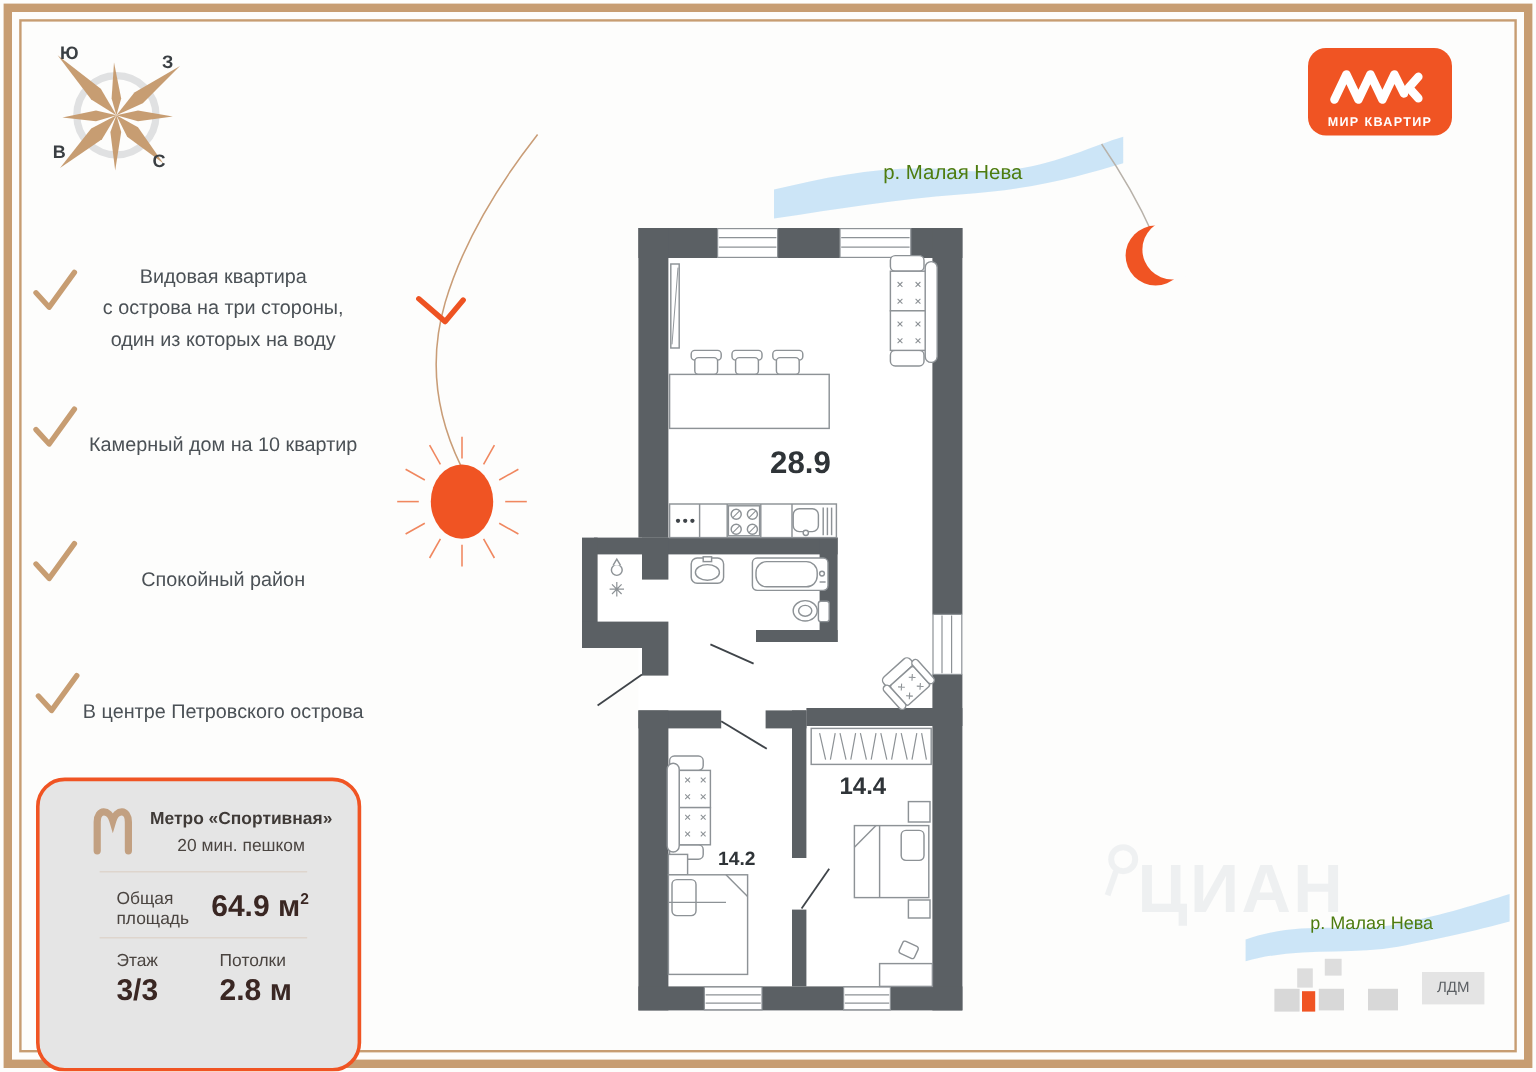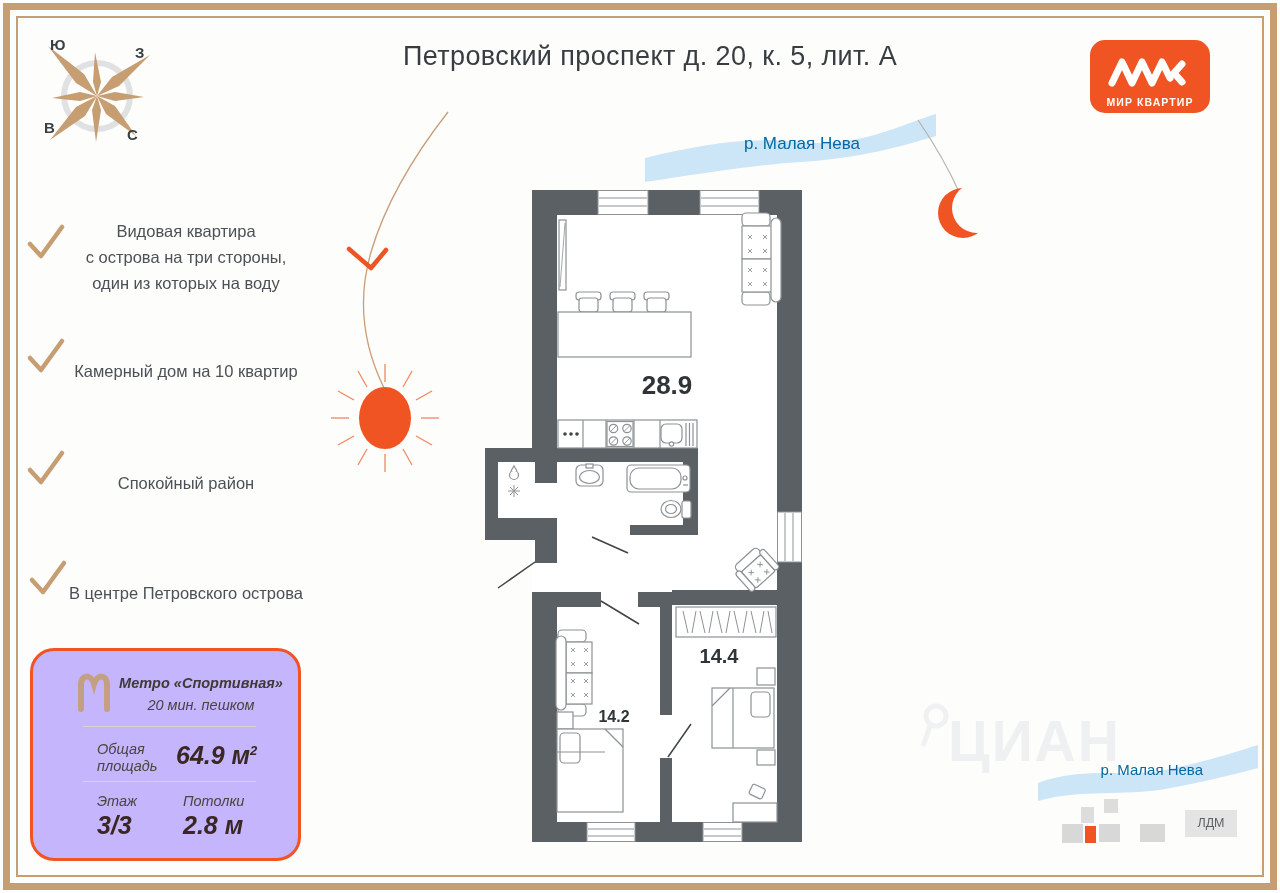--- a/index.html
+++ b/index.html
@@ -7,23 +7,23 @@
        font-family:"Liberation Sans","DejaVu Sans",sans-serif;color:#3c4145;}
   .abs{position:absolute;}
   .frame-outer{inset:3px;border:7px solid #c79d72;pointer-events:none;}
   .frame-inner{inset:16px;border:2px solid #c79d72;pointer-events:none;}
   .title{left:290px;top:38px;width:720px;text-align:center;font-size:27px;line-height:36px;
          color:#383d41;letter-spacing:.4px;font-weight:500;}
   .compass-letter{font-size:15px;font-weight:700;color:#3a3f43;}
   .feature-text{left:52px;width:268px;text-align:center;font-size:16.5px;line-height:26px;color:#4b5156;margin-top:12px;}
   .check{width:40px;height:40px;}
   .room-label{font-weight:700;color:#2f3438;text-align:center;}
-  .river-label{text-align:right;color:#0369a1;}
-  .card{left:30px;top:648px;width:271px;height:213px;background:#c4b5fd;border:3px solid #f05423;
-        border-radius:24px;box-sizing:border-box;font-style:italic;}
+  .river-label{text-align:center;color:#4d7c0f;}
+  .card{left:30px;top:648px;width:271px;height:245px;background:#e5e5e5;border:3px solid #f05423;
+        border-radius:24px;box-sizing:border-box;}
   .card .div-line{position:absolute;left:50px;width:173px;height:1px;background:#ddd2c7;}
   .card .lbl{position:absolute;font-size:14.5px;color:#4a4440;line-height:17px;}
   .card .big{position:absolute;font-size:25px;font-weight:700;color:#3a2723;}
   .metro-top{position:absolute;left:78px;top:24px;width:180px;text-align:center;
              font-size:14.5px;font-weight:700;color:#3f3a37;}
   .logo{left:1090px;top:40px;width:120px;height:73px;background:#f05423;border-radius:15px;}
   .logo-text{position:absolute;left:0;top:56px;width:120px;text-align:center;color:#fff;
              font-size:10.5px;font-weight:700;letter-spacing:1.1px;}
   .watermark{left:948px;top:708px;font-size:57px;font-weight:700;letter-spacing:2px;
              color:rgba(150,161,176,0.14);}
@@ -289,21 +289,20 @@
     <rect x="1081" y="807" width="13" height="16" fill="#dddddd"></rect>
     <rect x="1104" y="799" width="14" height="14" fill="#dddddd"></rect>
     <rect x="1140" y="824" width="25" height="18" fill="#d8d8d8"></rect>
   </g>
 </svg>
 
 <div class="abs frame-outer"></div>
 <div class="abs frame-inner"></div>
 
 <div class="abs title">
-  <div>Петровский проспект д. 20, к. 5, лит. А</div>
 </div>
 
 <div class="abs compass-letter" style="left:50px;top:36px">Ю</div>
 <div class="abs compass-letter" style="left:135px;top:44px">З</div>
 <div class="abs compass-letter" style="left:44px;top:119px">В</div>
 <div class="abs compass-letter" style="left:127px;top:126px">С</div>
 
 <div class="abs logo">
   <svg width="120" height="73" viewBox="0 0 120 73">
     <path d="M22,43 L32,22 L42,43 L52,22 L62,43 L72,22 L80,38" fill="none" stroke="#fff" stroke-width="7" stroke-linecap="round" stroke-linejoin="round"></path>

